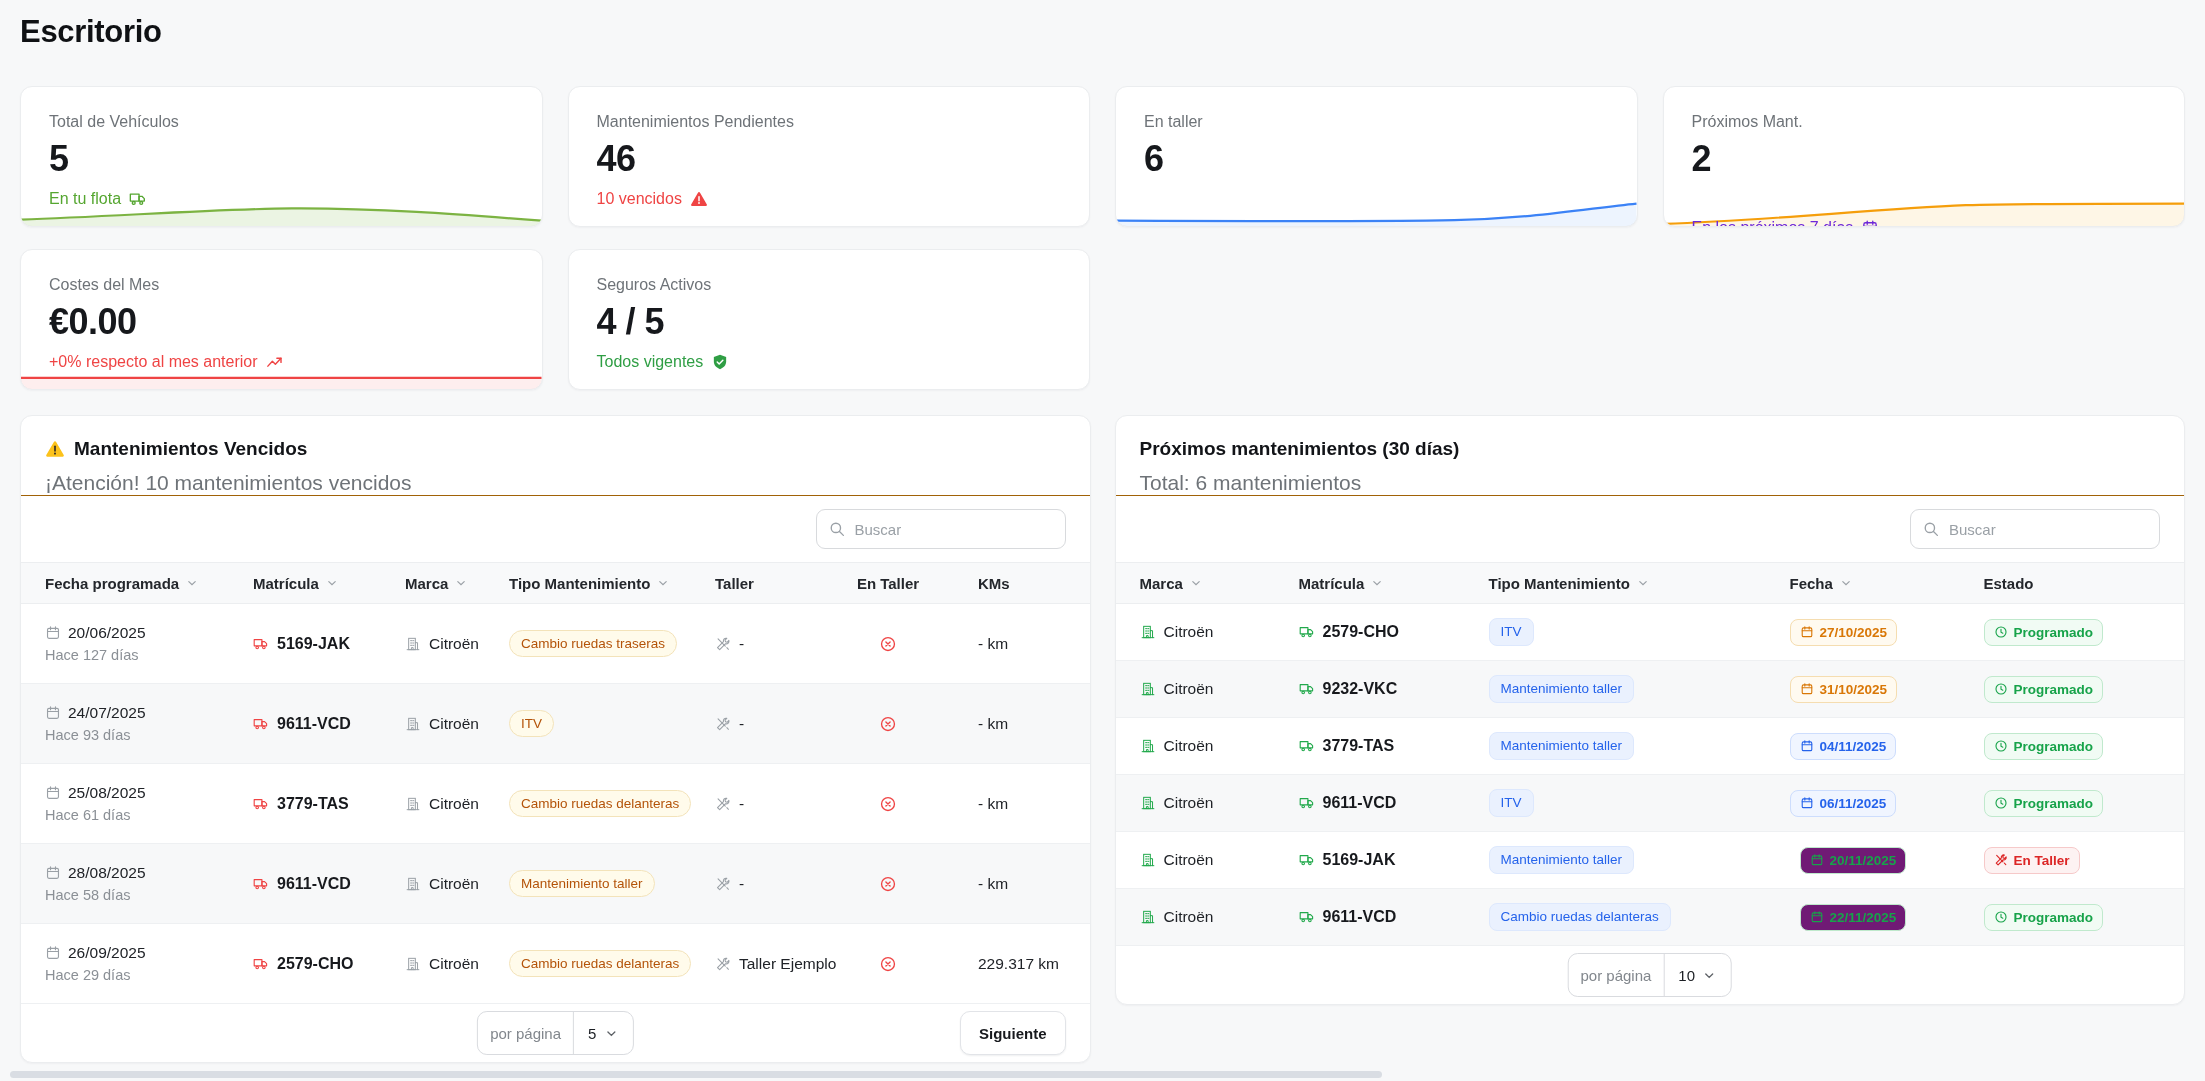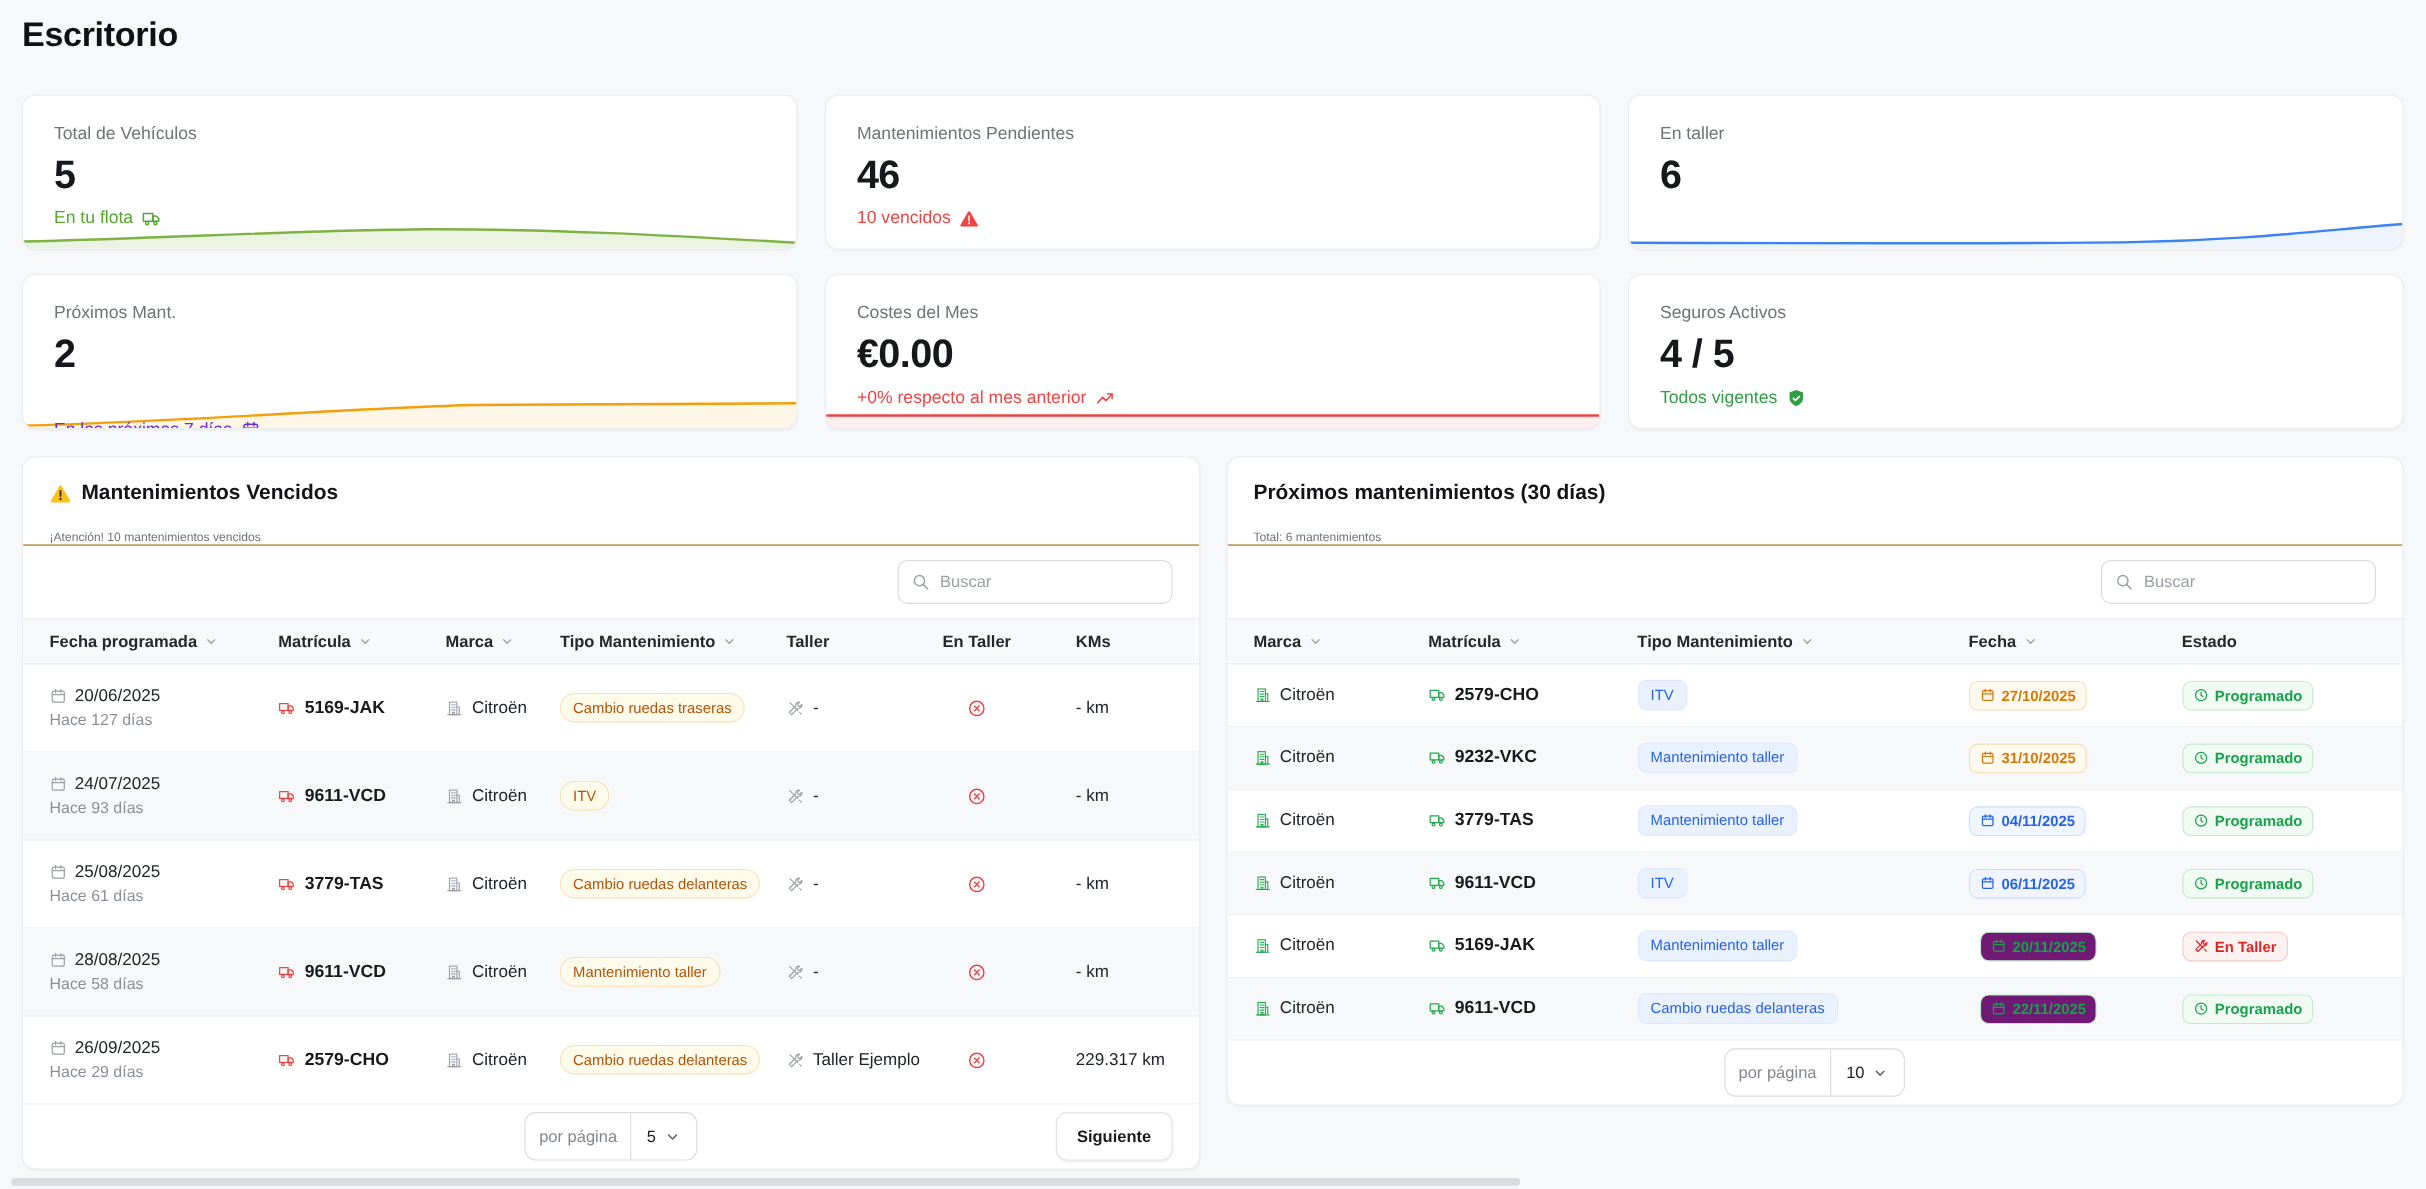--- a/index.html
+++ b/index.html
@@ -6,21 +6,21 @@
   html,body { width:2205px; height:1081px; }
   body {
     font-family: "Liberation Sans", "DejaVu Sans", sans-serif;
     background:#f7f8f9; color:#16181c; overflow:hidden; position:relative;
   }
   .page { padding: 14px 20px 0 20px; }
 
   h1.title { font-size:31px; font-weight:700; color:#0f1114; letter-spacing:-.3px; }
 
   
-  .cards { display:grid; grid-template-columns:repeat(3,1fr); gap:22px 25px; margin-top:36px; }
+  .cards { display:grid; grid-template-columns:repeat(4,1fr); gap:22px 25px; margin-top:36px; }
   .card {
     position:relative; background:#fff; border:1px solid #ebedef; border-radius:12px;
     height:141px; padding:26px 28px; overflow:hidden;
     box-shadow:0 1px 2px rgba(16,24,40,.04);
   }
   .card-label { font-size:16px; color:#6e7378; }
   .card-value { font-size:36px; font-weight:700; color:#16181c; margin-top:7px; letter-spacing:-.5px; }
   .card-footer { display:flex; align-items:flex-start; gap:8px; margin-top:10px; font-size:16px; position:relative; z-index:2; }
   .c-green  { color:#55a630; }
   .c-red    { color:#ef4444; }
@@ -31,21 +31,21 @@
   .spark path { vector-effect:non-scaling-stroke; }
 
   
   .panels { display:flex; gap:24px; margin-top:25px; align-items:flex-start; }
   .panel {
     flex:1; background:#fff; border:1px solid #ebedef; border-radius:12px;
     box-shadow:0 1px 2px rgba(16,24,40,.04); overflow:hidden;
   }
   .panel-head { padding:22px 24px 0; border-bottom:1px solid #a16207; }
   .panel-title { display:flex; align-items:center; gap:9px; font-size:19px; font-weight:700; color:#121418; }
-  .panel-subtitle { margin-top:23px; font-size:11px; color:#6e7378; }
+  .panel-subtitle { margin-top:11px; font-size:21px; color:#6e7378; }
 
   .search-band { height:66px; display:flex; align-items:center; justify-content:flex-end; padding:0 24px; }
   .search-box { position:relative; width:250px; }
   .search-box input {
     width:100%; height:40px; border:1px solid #d8dadd; border-radius:9px;
     padding:0 12px 0 38px; font-size:15px; color:#33373c; background:#fff; outline:none;
     font-family:"Liberation Sans","DejaVu Sans",sans-serif;
   }
   .search-box input::placeholder { color:#9aa0a6; }
   .search-box .s-icon { position:absolute; left:12px; top:11px; width:18px; height:18px; color:#9aa0a6; }

